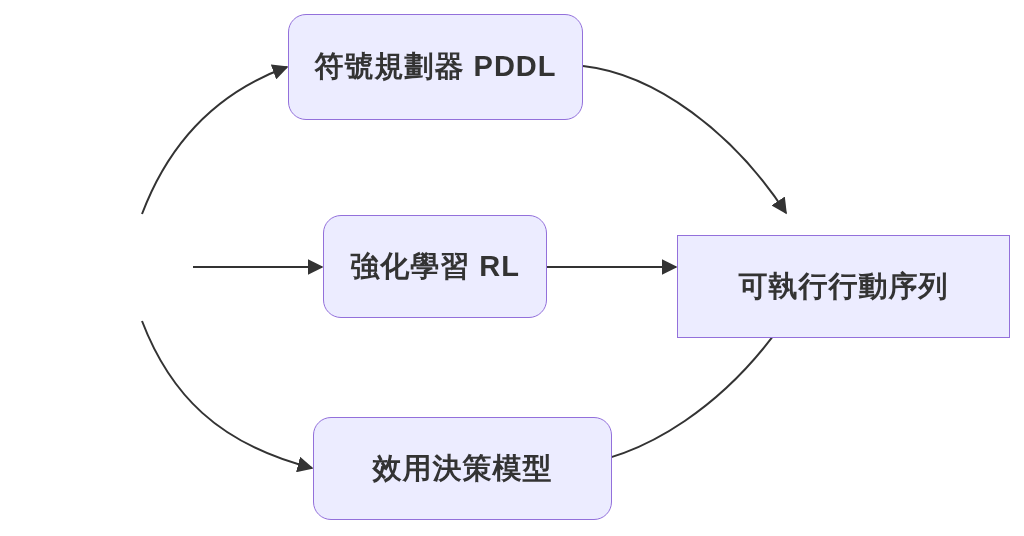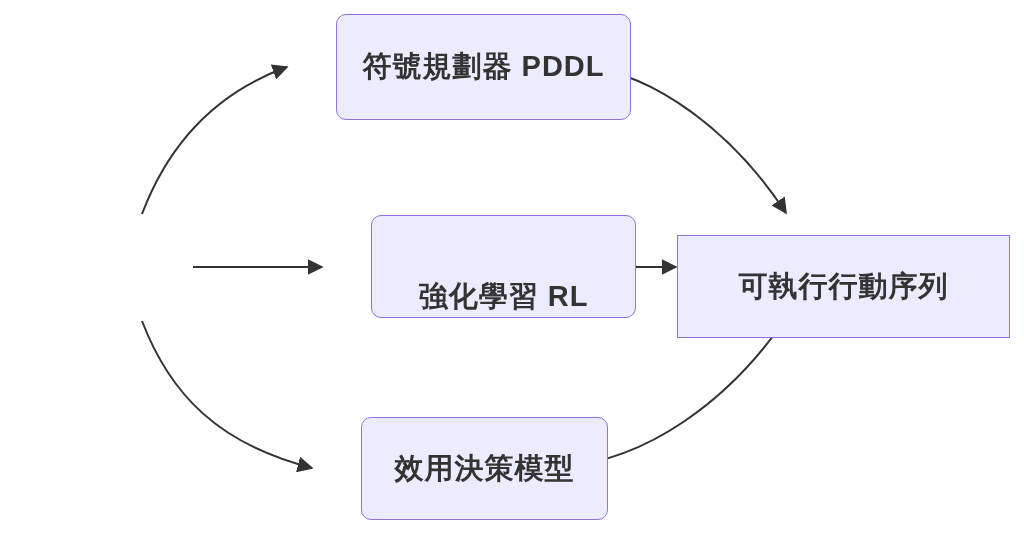--- a/index.html
+++ b/index.html
@@ -35,26 +35,26 @@
     align-items: center;
     justify-content: center;
     background: var(--node-fill);
     border: 1.5px solid var(--node-border);
     color: var(--text-color);
     font-size: 29px;
     font-weight: 700;
     letter-spacing: 1px;
     white-space: nowrap;
   }
-  .node.rounded { border-radius: 10px; margin-left: 48px; }
+  .node.rounded { border-radius: 18px; }
   .node.rect { border-radius: 0; }
   #node-goal    { left: 14px;  top: 215px; width: 179px; height: 105px; }
   #node-pddl    { left: 288px; top: 14px;  width: 295px; height: 106px; }
-  #node-rl      { left: 323px; top: 215px; width: 265px; height: 103px; align-items: flex-end; }
-  #node-utility { left: 313px; top: 417px; width: 247px; height: 103px; }
+  #node-rl      { left: 323px; top: 215px; width: 224px; height: 103px; }
+  #node-utility { left: 313px; top: 417px; width: 299px; height: 103px; }
   #node-output  { left: 677px; top: 215px; width: 333px; height: 103px; margin-top: 20px; }
 </style>
 </head>
 <body>
 
 <div class="canvas">
 
   <svg class="edges-layer" width="1024" height="536" viewBox="0 0 1024 536" xmlns="http://www.w3.org/2000/svg">
     <defs>
       <marker id="arrow" viewBox="0 0 10 10" refX="9" refY="5" markerWidth="8" markerHeight="8" orient="auto-start-reverse">

